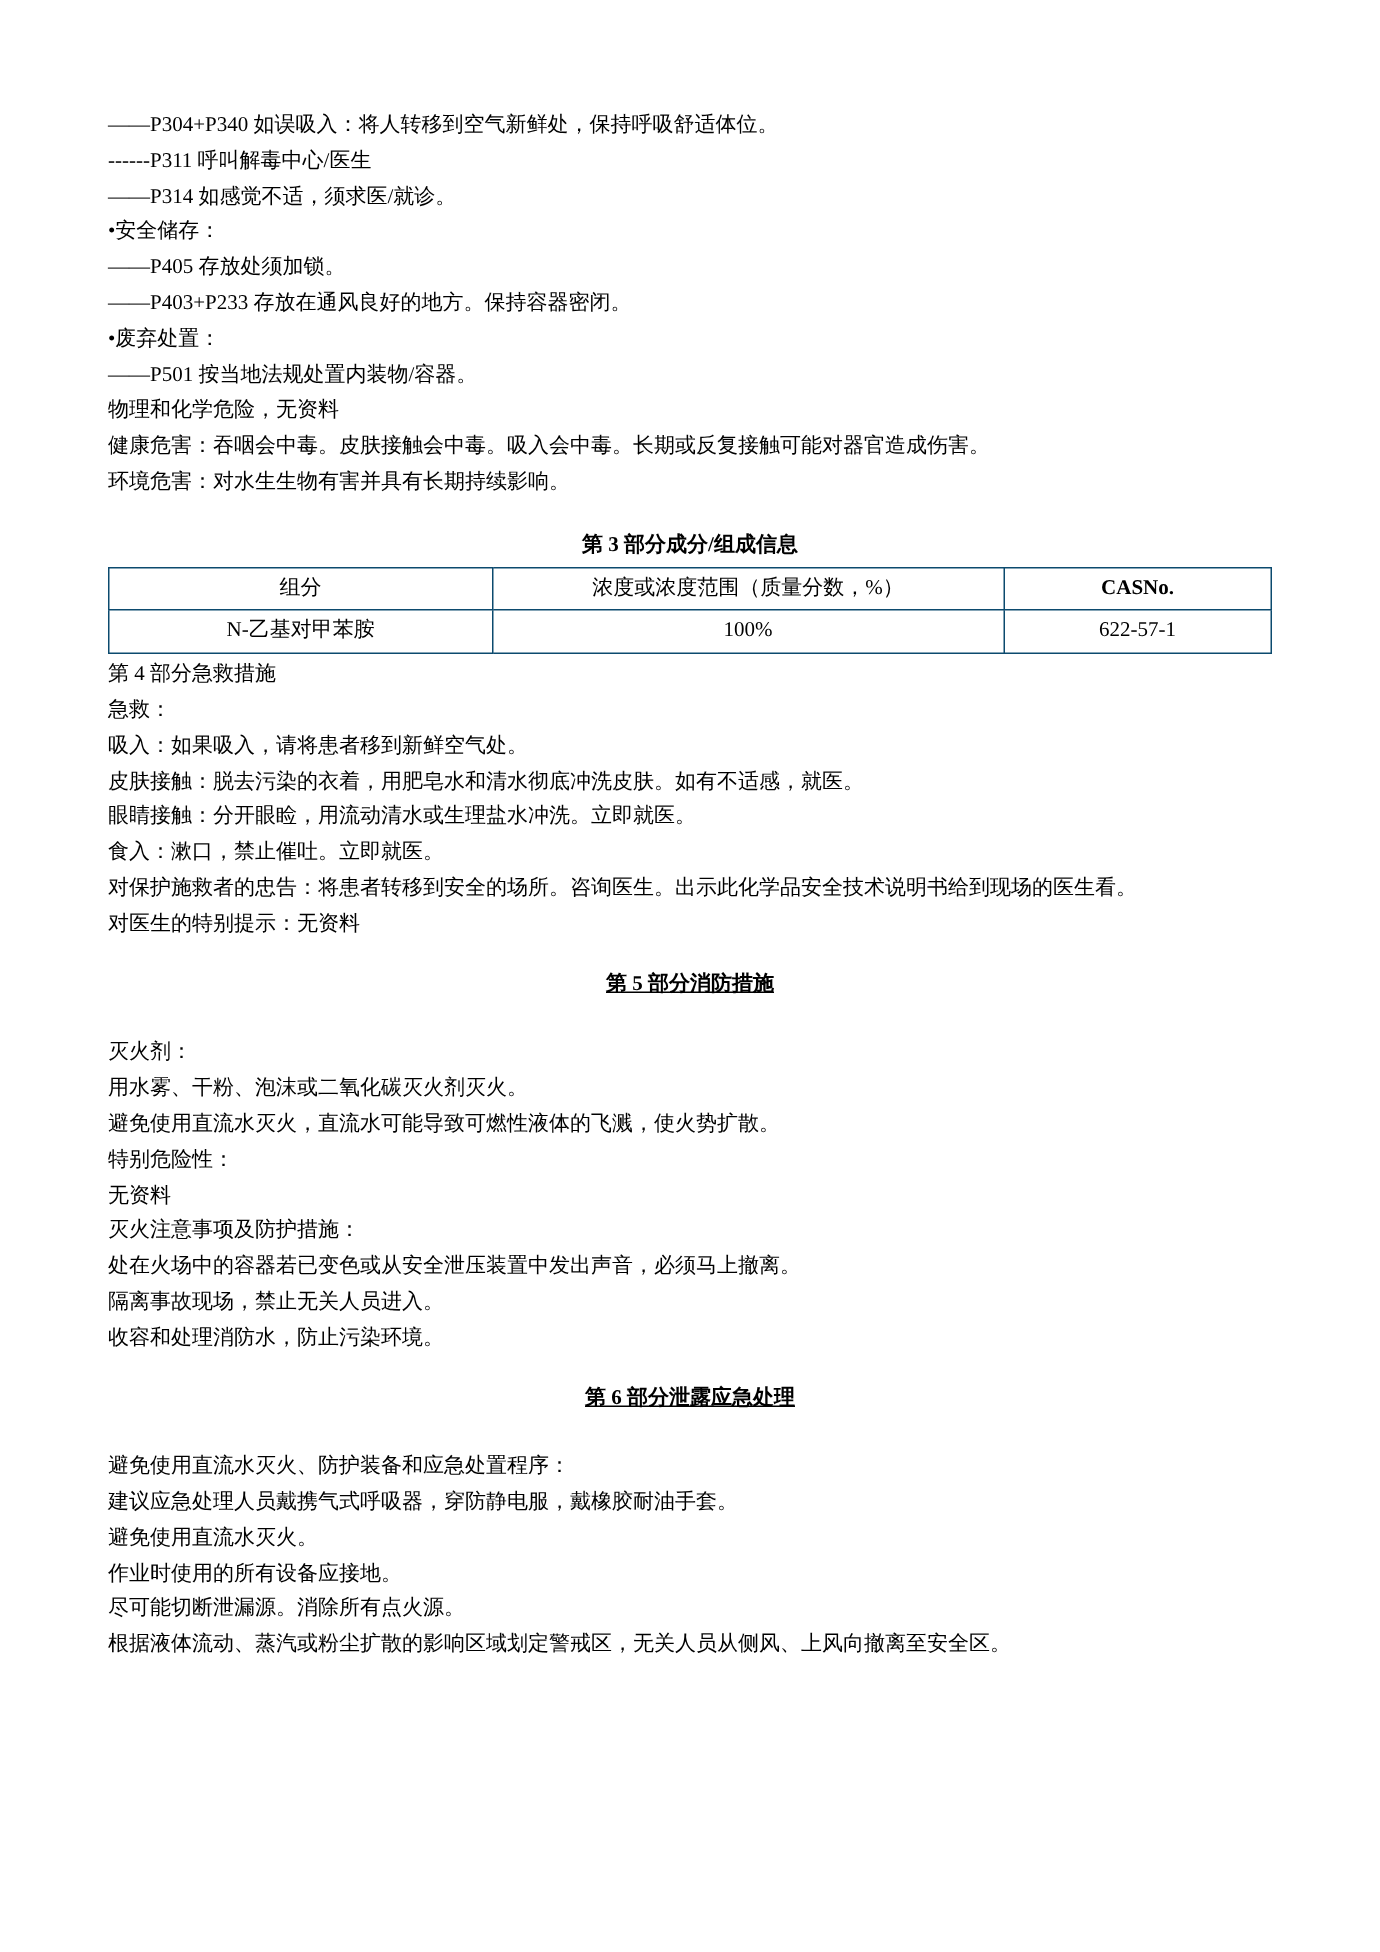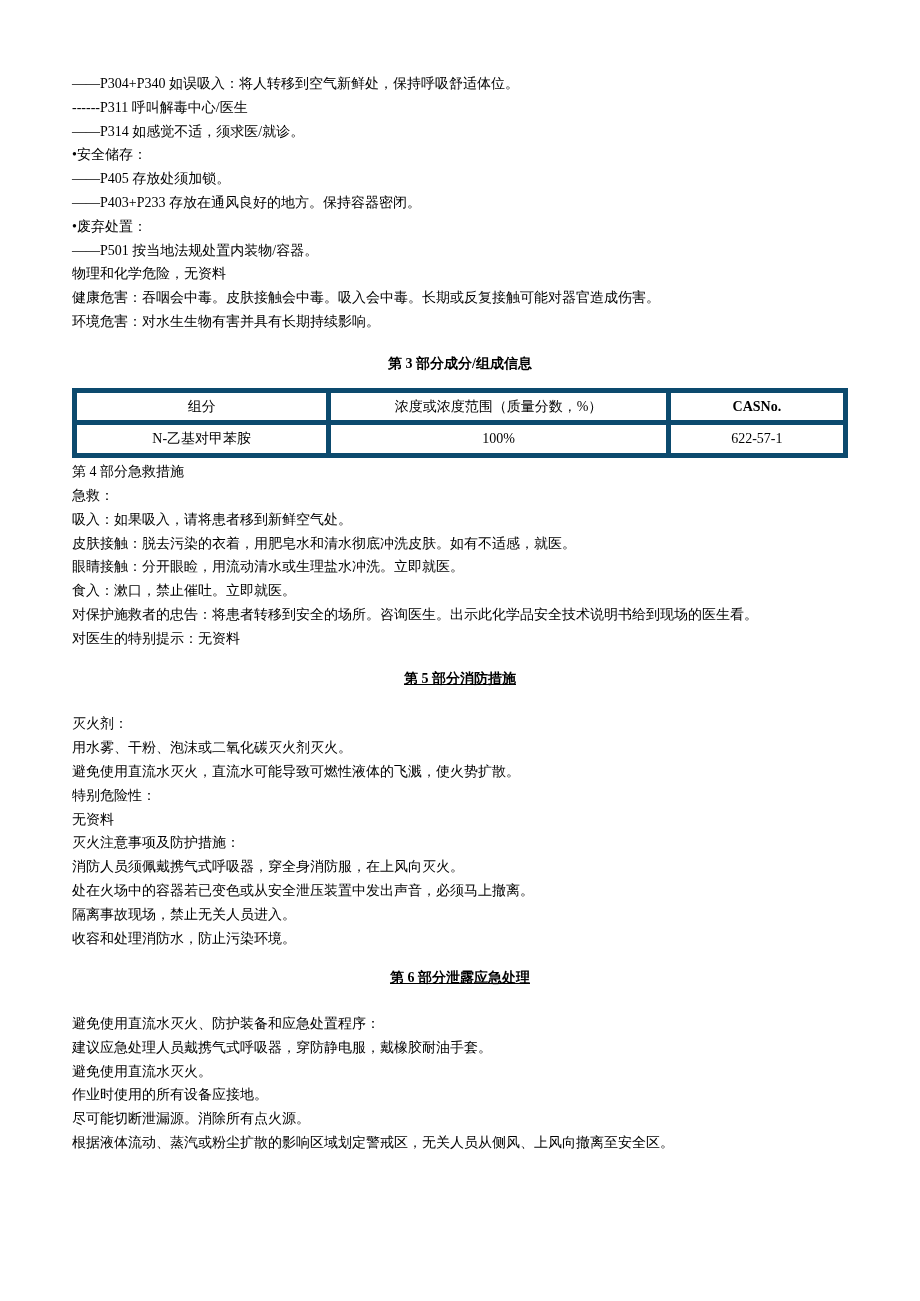--- a/index.html
+++ b/index.html
@@ -10,29 +10,29 @@
     color: #000;
     margin: 0;
     padding: 72px 72px 80px 72px;
     width: 920px;
     box-sizing: border-box;
   }
   .indent2 { margin-left: 9em; }
   .bullet-line { margin-left: 5.5em; }
   .body-line { margin: 0; }
   .section-title { text-align: center; font-weight: bold; margin-top: 16px; margin-bottom: 6px; text-decoration: underline; }
-  .section-title-inline { text-align: center; font-weight: bold; margin-top: 2px; margin-bottom: 12px; }
+  .section-title-inline { text-align: center; font-weight: bold; margin-top: 2px; margin-bottom: 2px; }
   table.comp {
     width: 100%;
     border-collapse: collapse;
     margin-top: 2px;
     margin-bottom: 2px;
   }
   table.comp th, table.comp td {
-    border: 5px solid #0c4a6e;
+    border: 1px solid #0c4a6e;
     padding: 2px 6px;
     text-align: center;
     font-weight: normal;
   }
   table.comp th { font-weight: normal; }
   .para { margin: 0; }
   .block { margin-top: 22px; }
 </style>
 </head>
 <body>
@@ -76,21 +76,20 @@
 
 <div class="section-title">第 5 部分消防措施</div>
 
 <div class="block">
 <p class="para">灭火剂：</p>
 <p class="para">用水雾、干粉、泡沫或二氧化碳灭火剂灭火。</p>
 <p class="para">避免使用直流水灭火，直流水可能导致可燃性液体的飞溅，使火势扩散。</p>
 <p class="para">特别危险性：</p>
 <p class="para">无资料</p>
 <p class="para">灭火注意事项及防护措施：</p>
-<p class="para">消防人员须佩戴携气式呼吸器，穿全身消防服，在上风向灭火。</p>
 <p class="para">处在火场中的容器若已变色或从安全泄压装置中发出声音，必须马上撤离。</p>
 <p class="para">隔离事故现场，禁止无关人员进入。</p>
 <p class="para">收容和处理消防水，防止污染环境。</p>
 </div>
 
 <div class="section-title">第 6 部分泄露应急处理</div>
 
 <div class="block">
 <p class="para">避免使用直流水灭火、防护装备和应急处置程序：</p>
 <p class="para">建议应急处理人员戴携气式呼吸器，穿防静电服，戴橡胶耐油手套。</p>

